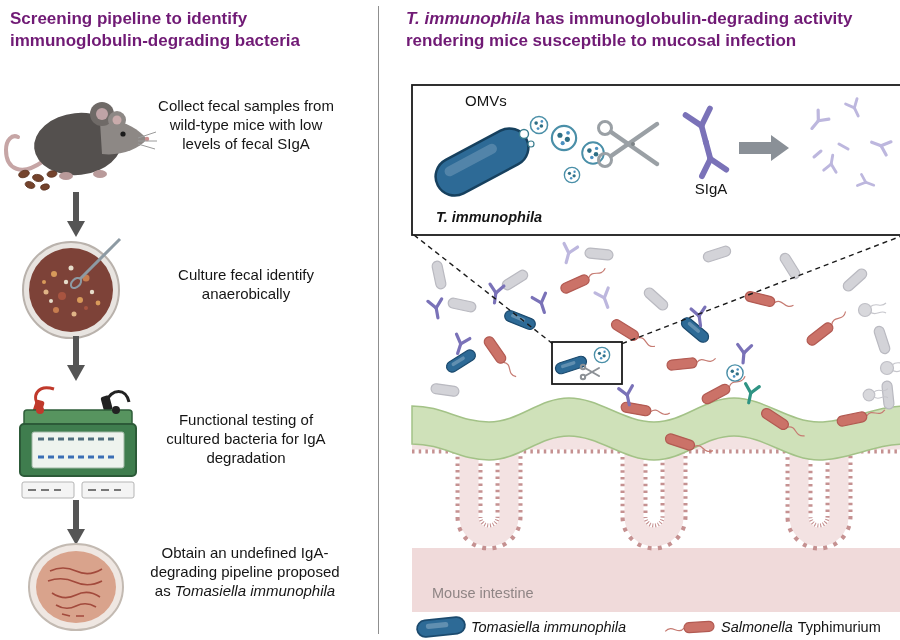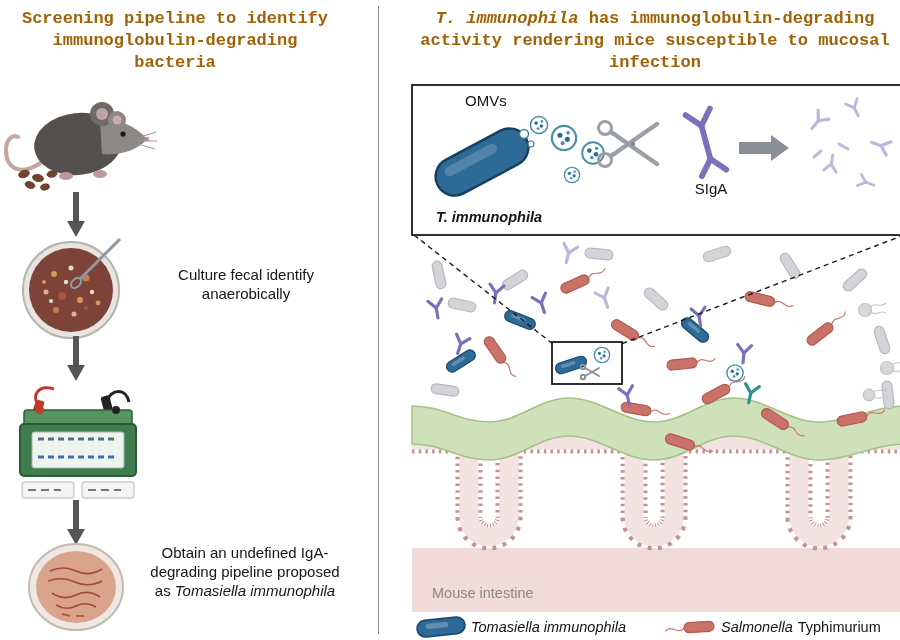--- a/index.html
+++ b/index.html
@@ -1,18 +1,18 @@
 <!DOCTYPE html>
 <html><head>
 <meta charset="utf-8">
 <style>
   html,body{margin:0;padding:0;background:#fff;}
   .stage{position:relative;width:900px;height:640px;background:#fff;overflow:hidden;
          font-family:"Liberation Sans",sans-serif;color:#111;}
-  .panel-title{position:absolute;font-weight:bold;font-size:17px;line-height:1.28;text-align:center;color:#a16207;font-family:Liberation Mono, monospace;}
+  .panel-title{position:absolute;font-weight:bold;font-size:17px;line-height:1.28;text-align:left;color:#701a75;}
   .caption{position:absolute;font-size:15px;line-height:1.28;text-align:center;color:#151515;}
   .divider{position:absolute;left:378px;top:6px;width:1px;height:628px;background:#8f8f8f;}
   .abs{position:absolute;}
   svg text{font-family:"Liberation Sans",sans-serif;}
   .svg-label{font-size:15px;fill:#141414;}
   .svg-label-bold-italic{font-size:14.5px;font-weight:bold;font-style:italic;fill:#141414;}
   .svg-label-muted{font-size:14.5px;fill:#8f8585;}
   .legend-text{font-size:14.5px;fill:#141414;}
   .it{font-style:italic;}
 </style>
@@ -43,20 +43,21 @@
         <ellipse cx="100" cy="90" rx="7" ry="4" fill="#b99a9a"></ellipse>
         <g fill="#74432c" stroke="#5d3522" stroke-width="0.8">
           <ellipse cx="24" cy="90" rx="5.5" ry="3.5" transform="rotate(-18 24 90)"></ellipse>
           <ellipse cx="38" cy="94" rx="5.5" ry="3.5" transform="rotate(12 38 94)"></ellipse>
           <ellipse cx="52" cy="90" rx="5" ry="3.2" transform="rotate(-8 52 90)"></ellipse>
           <ellipse cx="30" cy="101" rx="5" ry="3.2" transform="rotate(20 30 101)"></ellipse>
           <ellipse cx="45" cy="103" rx="4.5" ry="3" transform="rotate(-14 45 103)"></ellipse>
         </g>
       </g>
     </svg>
+    <div class="caption" style="left:156px;top:96px;width:180px;">Collect fecal samples from wild-type mice with low levels of fecal SIgA</div>
 
     <svg class="abs" style="left:64px;top:192px;" width="24" height="46" viewBox="0 0 24 46">
       <rect x="9" y="0" width="6" height="30" fill="#555"></rect>
       <polygon points="3,29 21,29 12,45" fill="#555"></polygon>
     </svg>
 
     <svg class="abs" style="left:16px;top:233px;" width="115" height="108" viewBox="0 0 115 108">
       <g>
         <circle cx="55" cy="57" r="48" fill="#e8e4e0" stroke="#b9b2ac" stroke-width="2"></circle>
         <circle cx="55" cy="57" r="42" fill="#7d4238"></circle>
@@ -99,20 +100,21 @@
         <rect x="10" y="44" width="116" height="52" rx="4" fill="#3f7d4e" stroke="#2c5a38" stroke-width="2"></rect>
         <rect x="22" y="52" width="92" height="36" rx="2" fill="#eef3ee" stroke="#9fb8a4"></rect>
         <path d="M28,59 h6 M38,59 h6 M48,59 h6 M58,59 h6 M68,59 h6 M78,59 h6 M88,59 h6 M98,59 h6" stroke="#51707f" stroke-width="3"></path>
         <path d="M28,77 h6 M38,77 h6 M48,77 h6 M58,77 h6 M68,77 h6 M78,77 h6 M88,77 h6 M98,77 h6" stroke="#3b6fb5" stroke-width="3"></path>
         <rect x="12" y="102" width="52" height="16" rx="2" fill="#f4f4f4" stroke="#b5b5b5"></rect>
         <path d="M18,110 h8 M31,110 h8 M44,110 h7" stroke="#777" stroke-width="2"></path>
         <rect x="72" y="102" width="52" height="16" rx="2" fill="#f4f4f4" stroke="#b5b5b5"></rect>
         <path d="M78,110 h8 M91,110 h8 M104,110 h7" stroke="#777" stroke-width="2"></path>
       </g>
     </svg>
+    <div class="caption" style="left:156px;top:410px;width:180px;">Functional testing of cultured bacteria for IgA degradation</div>
 
     <svg class="abs" style="left:64px;top:500px;" width="24" height="46" viewBox="0 0 24 46">
       <rect x="9" y="0" width="6" height="30" fill="#555"></rect>
       <polygon points="3,29 21,29 12,45" fill="#555"></polygon>
     </svg>
 
     <svg class="abs" style="left:26px;top:541px;" width="100" height="92" viewBox="0 0 100 92">
       <g>
         <ellipse cx="50" cy="46" rx="47" ry="43" fill="#efe7e2" stroke="#c3bab2" stroke-width="2"></ellipse>
         <ellipse cx="50" cy="46" rx="40" ry="36" fill="#d9a38c"></ellipse>

